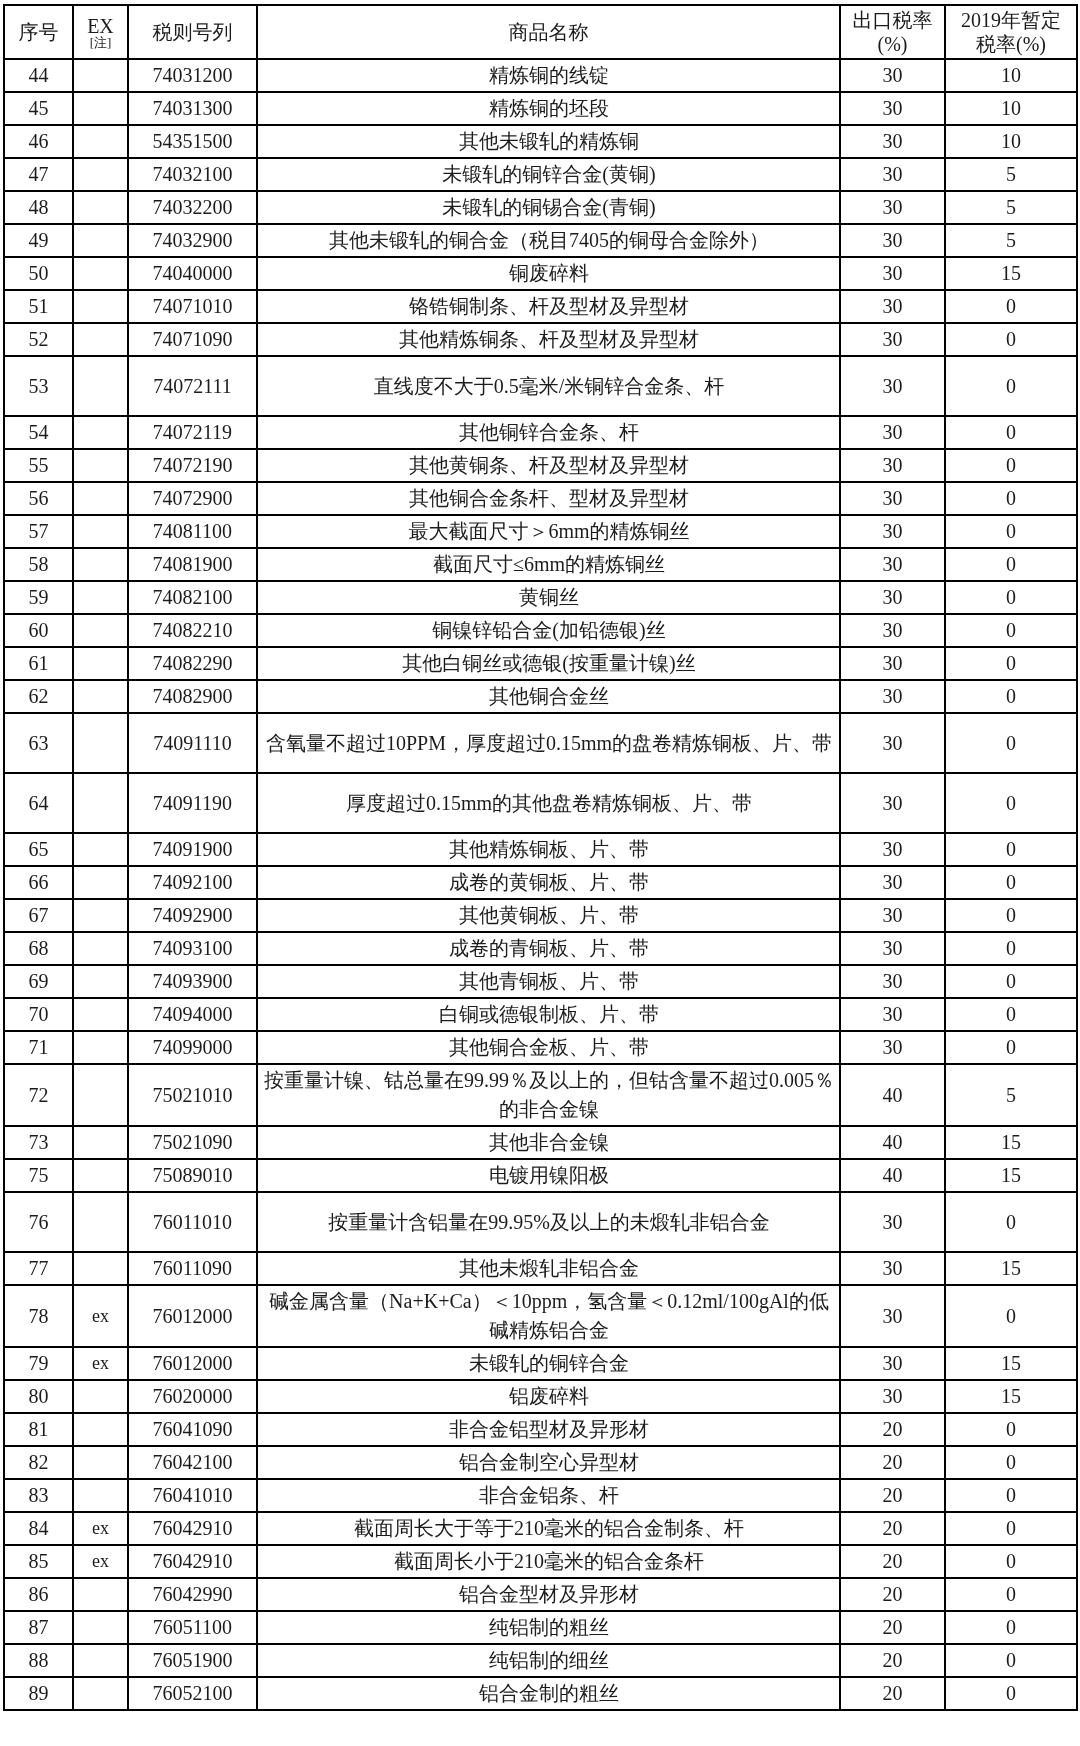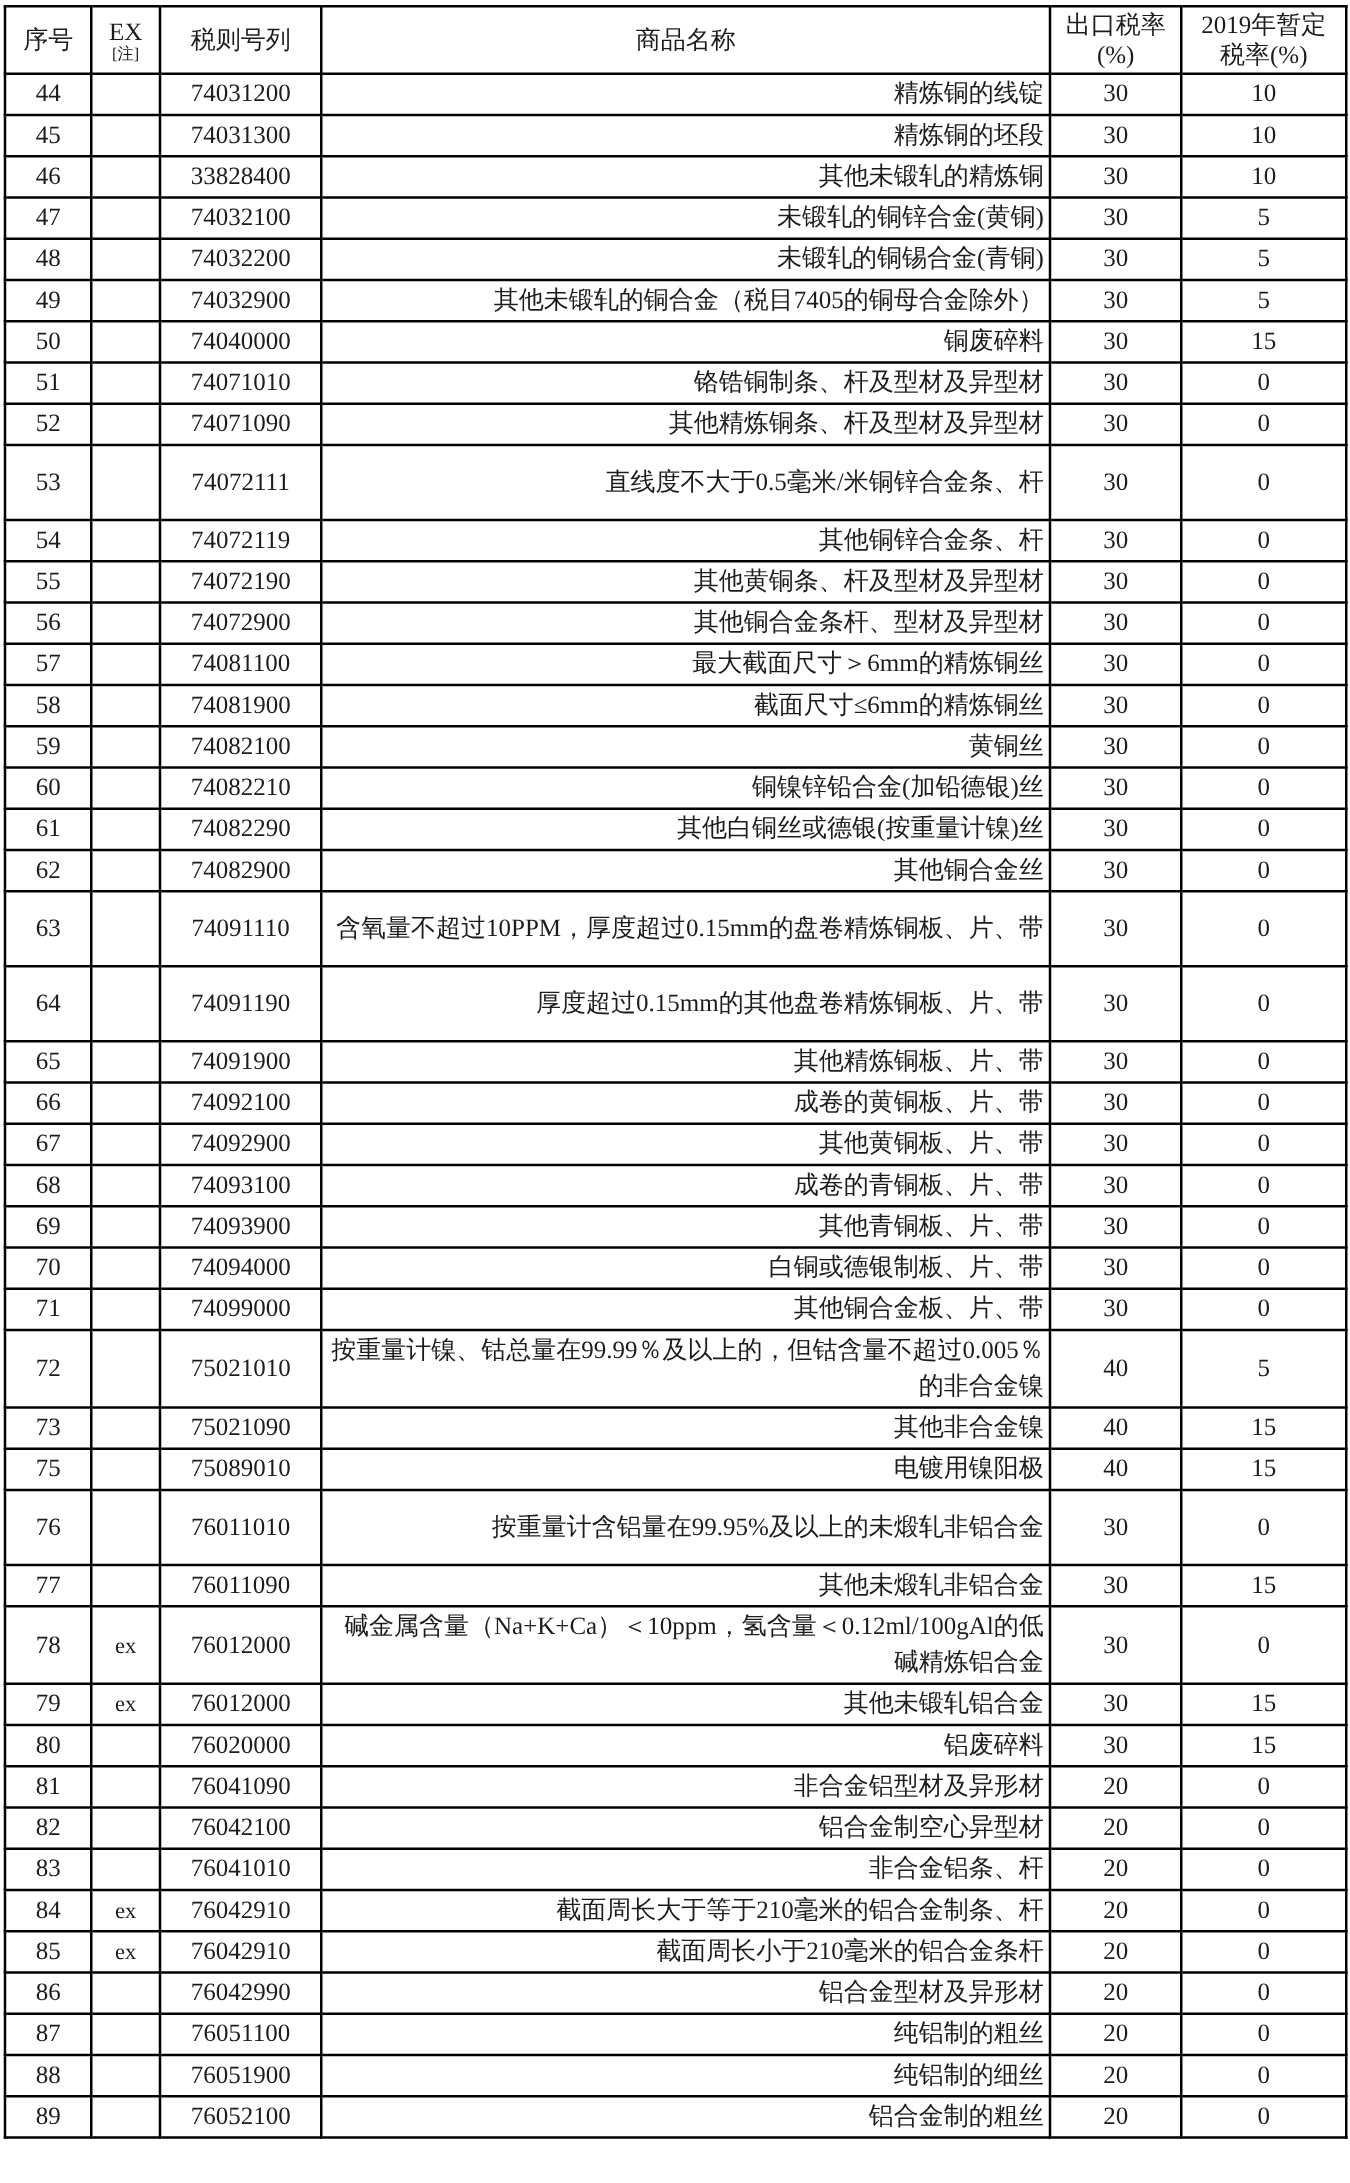--- a/index.html
+++ b/index.html
@@ -42,21 +42,21 @@
   }
   th .hdr-line { display: block; }
   tbody td {
     height: 29px;
     font-size: 20px;
     padding: 1px 2px;
   }
   tbody tr.tall td { height: 60px; }
   td.c-no, td.c-ex, td.c-code, td.c-export, td.c-prov { text-align: center; }
   td.c-name {
-    text-align: right;
+    text-align: center;
     padding-left: 5px;
     padding-right: 4px;
     line-height: 29px;
   }
   td.c-ex { font-size: 18px; }
 </style>
 </head>
 <body>
 
 <div class="page">
@@ -101,21 +101,21 @@
     <td class="c-no">45</td>
     <td class="c-ex"></td>
     <td class="c-code">74031300</td>
     <td class="c-name">精炼铜的坯段</td>
     <td class="c-export">30</td>
     <td class="c-prov">10</td>
   </tr>
         <tr>
     <td class="c-no">46</td>
     <td class="c-ex"></td>
-    <td class="c-code">33828400</td>
+    <td class="c-code">54351500</td>
     <td class="c-name">其他未锻轧的精炼铜</td>
     <td class="c-export">30</td>
     <td class="c-prov">10</td>
   </tr>
         <tr>
     <td class="c-no">47</td>
     <td class="c-ex"></td>
     <td class="c-code">74032100</td>
     <td class="c-name">未锻轧的铜锌合金(黄铜)</td>
     <td class="c-export">30</td>
@@ -358,21 +358,21 @@
     <td class="c-ex">ex</td>
     <td class="c-code">76012000</td>
     <td class="c-name">碱金属含量（Na+K+Ca）＜10ppm，氢含量＜0.12ml/100gAl的低碱精炼铝合金</td>
     <td class="c-export">30</td>
     <td class="c-prov">0</td>
   </tr>
         <tr>
     <td class="c-no">79</td>
     <td class="c-ex">ex</td>
     <td class="c-code">76012000</td>
-    <td class="c-name">其他未锻轧铝合金</td>
+    <td class="c-name">未锻轧的铜锌合金</td>
     <td class="c-export">30</td>
     <td class="c-prov">15</td>
   </tr>
         <tr>
     <td class="c-no">80</td>
     <td class="c-ex"></td>
     <td class="c-code">76020000</td>
     <td class="c-name">铝废碎料</td>
     <td class="c-export">30</td>
     <td class="c-prov">15</td>

